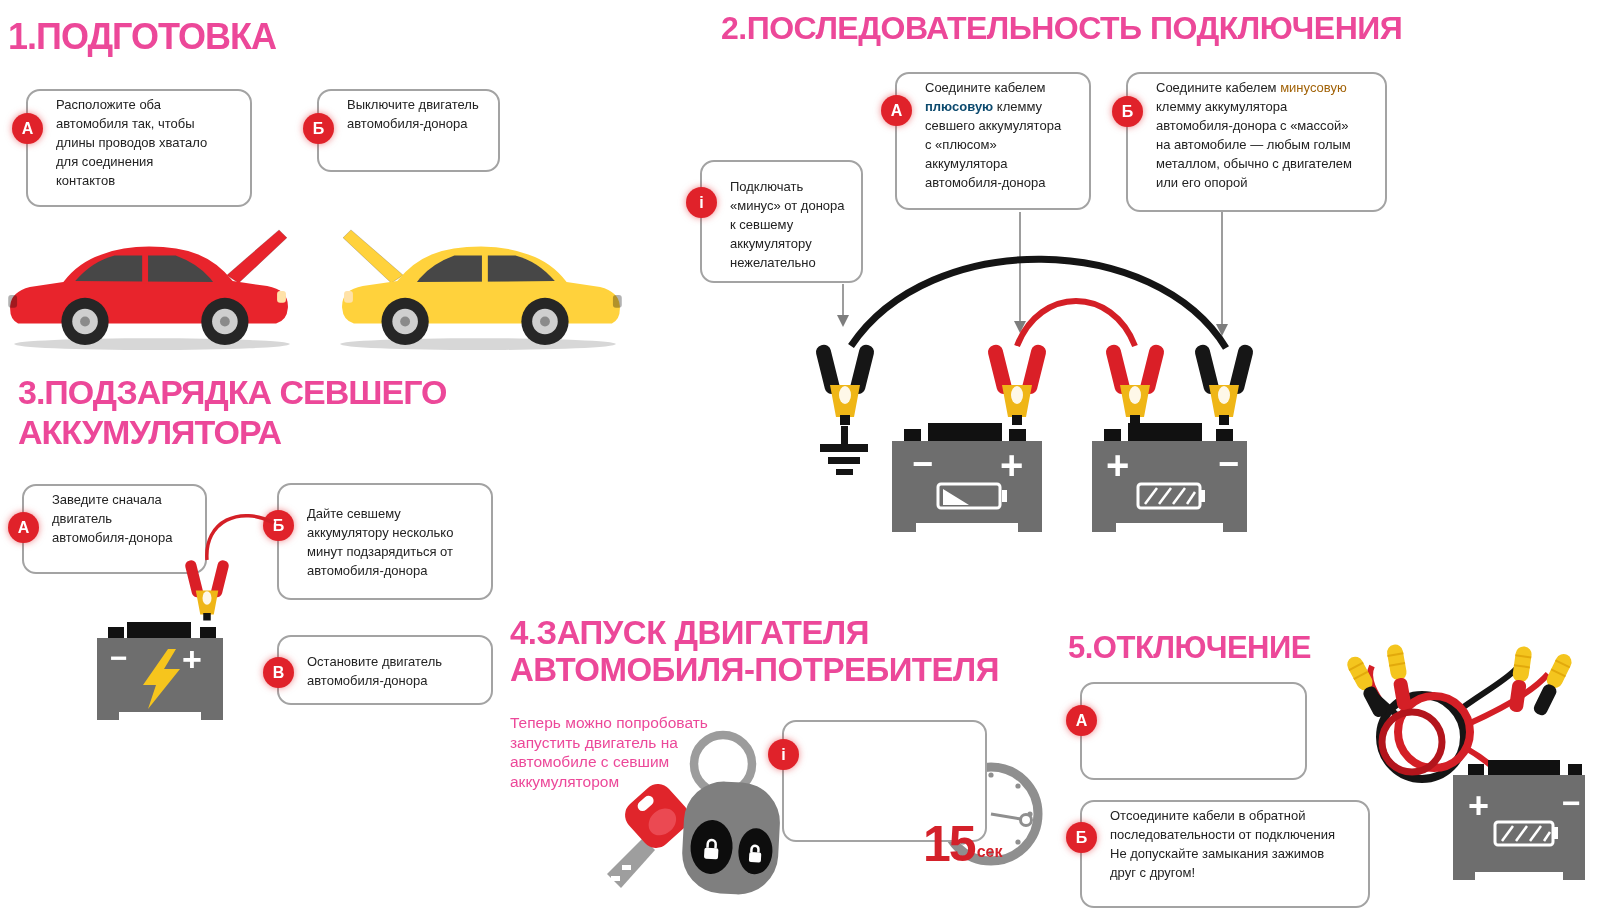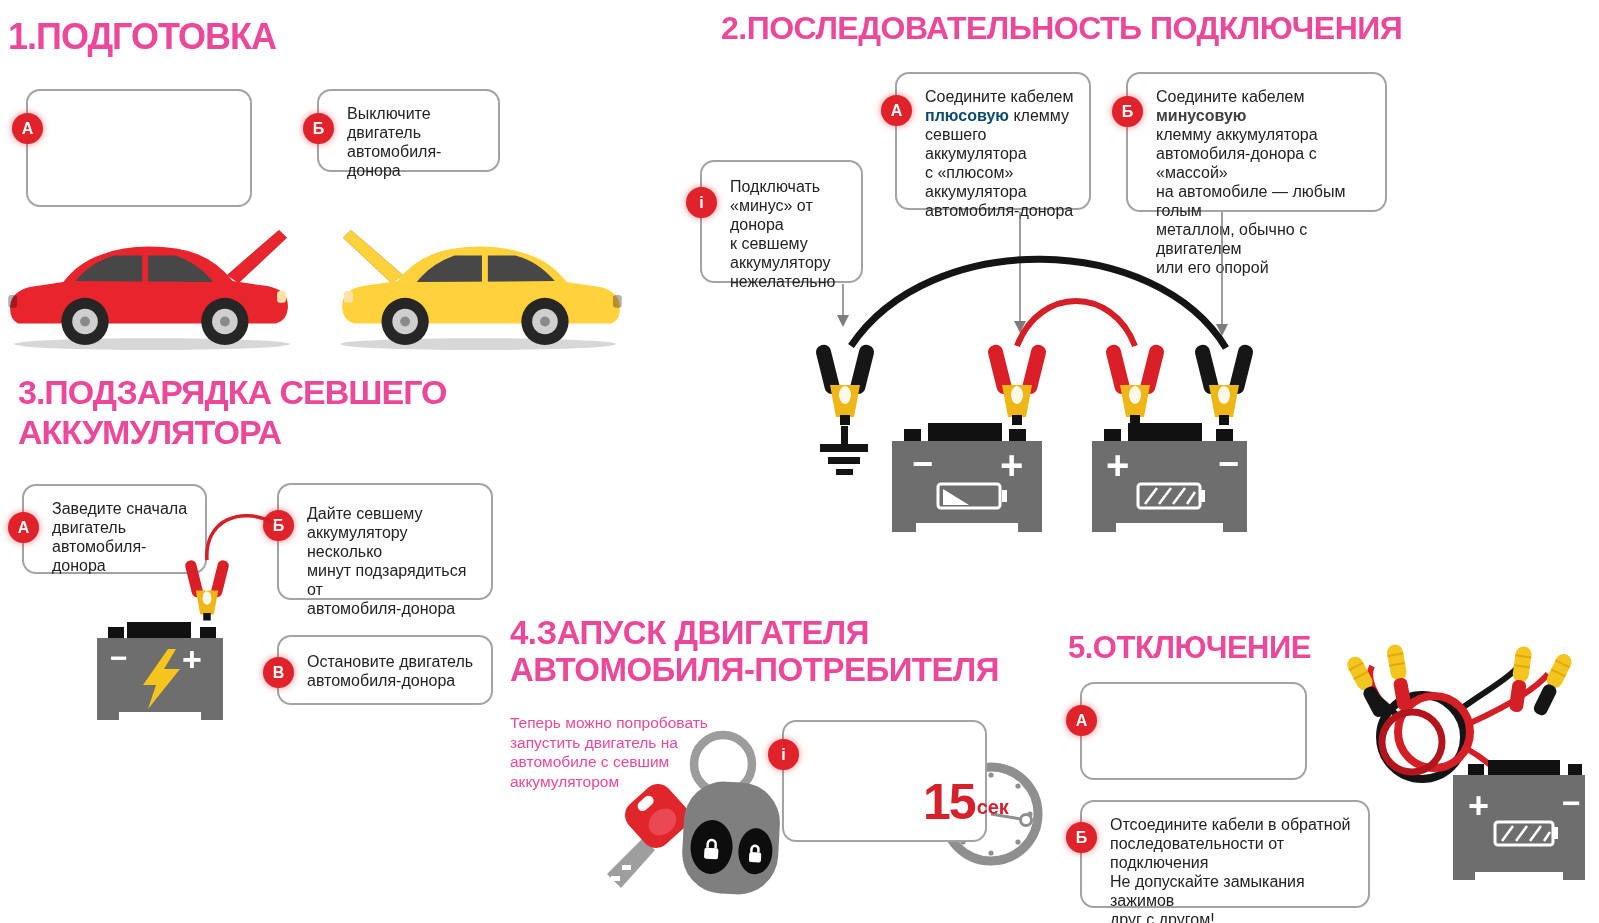--- a/index.html
+++ b/index.html
@@ -9,36 +9,41 @@
   html,body{background:#fff}
   body{width:1599px;height:923px;position:relative;overflow:hidden;
        font-family:"Liberation Sans",sans-serif;}
   .abs{position:absolute}
   .ttl{position:absolute;color:#ec4899;font-weight:800;white-space:pre-line;letter-spacing:-0.5px}
   .box{position:absolute;background:#fff;border:2px solid var(--border);border-radius:14px}
   .badge{position:absolute;left:-16px;width:31px;height:31px;border-radius:50%;
          background:var(--red);color:#fff;font-weight:700;font-size:16px;
          display:flex;align-items:center;justify-content:center;
          box-shadow:0 0 7px rgba(224,34,42,.55)}
-  .btxt{font-size:16px;line-height:19px;color:var(--ink);white-space:pre-line;
-        padding:13px 8px 0 28px}
+  .btxt{font-size:13px;line-height:19px;color:var(--ink);white-space:pre-line;
+        padding:4px 8px 0 28px}
   .hl-red{color:#0c4a6e;font-weight:700}
-  .hl-bold{font-weight:700;color:#404040}
+  .hl-bold{font-weight:400;color:#a16207}
   svg text{font-family:"Liberation Sans",sans-serif;font-weight:bold;fill:#fff}
   .timer{position:absolute;display:flex;align-items:flex-end;color:#d4212a;font-weight:800}
   .timer .big{font-size:50px;line-height:40px;letter-spacing:-2px}
-  .timer .unit{font-size:20px;margin:16px 0 3px 2px}
+  .timer .unit{font-size:16px;margin:16px 0 3px 2px}
 </style>
 </head>
 <body>
 
 <div class="ttl" style="left:8px;top:16px;font-size:36px;letter-spacing:-1px">1.ПОДГОТОВКА</div>
 
 <div class="box" style="left:26px;top:89px;width:226px;height:118px">
   <span class="badge" style="top:22px">А</span>
+  <div class="btxt">Расположите оба
+автомобиля так, чтобы
+длины проводов хватало
+для соединения
+контактов</div>
 </div>
 <div class="box" style="left:317px;top:89px;width:183px;height:83px">
   <span class="badge" style="top:22px">Б</span>
   <div class="btxt">Выключите двигатель
 автомобиля-донора</div>
 </div>
 
 <svg class="abs" style="left:4px;top:222px" width="296" height="130" viewBox="0 0 300 132">
   <defs>
     <g id="carShape">
@@ -245,21 +250,21 @@
     <circle cx="58" cy="23" r="2.6"></circle>
       <circle cx="85" cy="34" r="2.6"></circle>
   </g>
   <line x1="58" y1="62" x2="88" y2="67" stroke="#8f8f8f" stroke-width="3"></line>
   <circle cx="93" cy="68" r="5.5" fill="#fff" stroke="#8f8f8f" stroke-width="3"></circle>
 </svg>
 
 <div class="box" style="left:782px;top:720px;width:205px;height:122px">
   <span class="badge" style="top:17px">i</span>
 </div>
-<div class="timer" style="left:923px;top:780px">
+<div class="timer" style="left:923px;top:824px">
   <span class="big">15</span>
   <span class="unit">сек</span>
 </div>
 
 <div class="ttl" style="left:1068px;top:630px;font-size:31px">5.ОТКЛЮЧЕНИЕ</div>
 
 <div class="box" style="left:1080px;top:682px;width:227px;height:98px">
   <span class="badge" style="top:21px">А</span>
 </div>
 <div class="box" style="left:1080px;top:800px;width:290px;height:108px">

